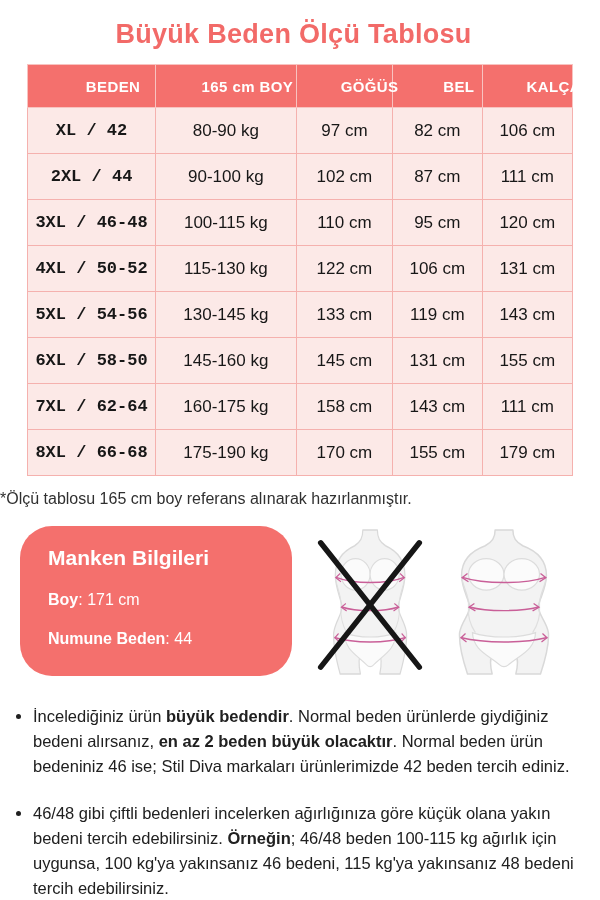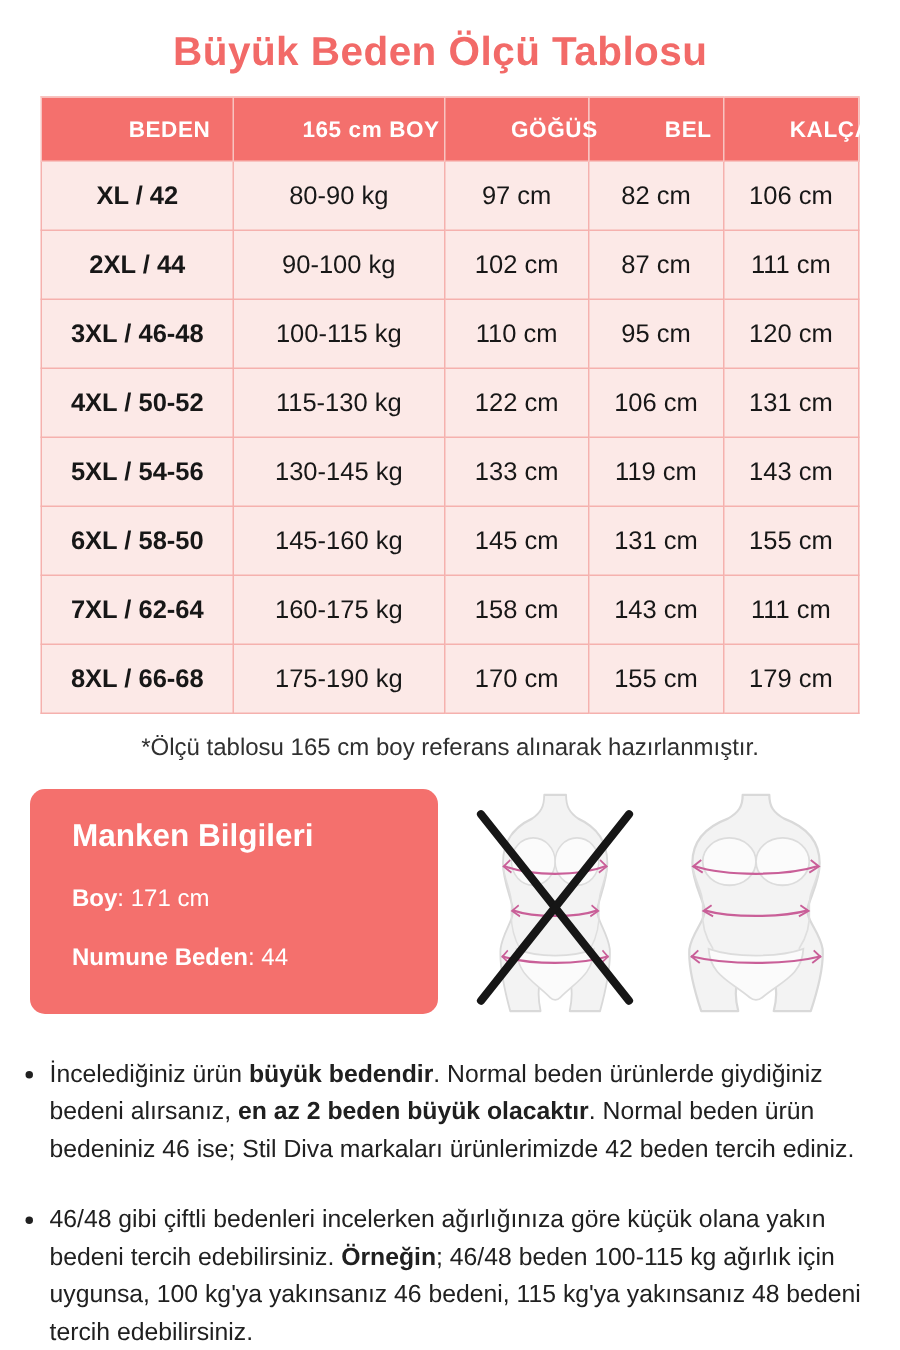--- a/index.html
+++ b/index.html
@@ -8,26 +8,26 @@
   .page { width:600px; height:900px; overflow:hidden; background:#fff; }
 
   .title { color:#f26a68; text-align:center; font-size:27px; font-weight:bold;
            margin:19px 13px 0 0; letter-spacing:.3px; }
 
   table.size-table { border-collapse:collapse; margin:14px auto 0 auto; width:546px; table-layout:fixed; }
   table.size-table th { background:#f4706d; color:#ffffff; font-size:15px; font-weight:bold;
            height:43px; text-align:center; border:1.5px solid #f8c3c0; letter-spacing:.4px;padding-left:44px; }
   table.size-table td { background:#fce9e7; color:#171717; font-size:17px; height:46px;
            text-align:center; border:1.5px solid #f5b1ae; }
-  table.size-table td:first-child { font-weight:bold; }
+  table.size-table td:first-child { font-weight:bold;font-family:Liberation Mono, monospace; }
 
-  .footnote { text-align:center; font-size:16px; color:#303030; margin:14px 0 0 0; }
+  .footnote { font-size:16px; color:#303030; margin:14px 0 0 0; }
 
   .model-section { display:flex; margin:18px 18px 0 20px; height:150px; }
-  .model-box { width:272px; background:#f4706d; border-radius:10px; color:#ffffff;
+  .model-box { width:272px; background:#f4706d; border-radius:32px; color:#ffffff;
                padding:16px 10px 0 28px; }
   .model-title { font-size:21px; font-weight:bold; margin:4px 0 10px 0; }
   .model-line { font-size:16px; margin-top:21px; }
   .model-line b { font-weight:bold; }
 
   .figures { flex:1; display:flex; justify-content:center; align-items:flex-start; gap:22px; padding-top:2px; }
 
   ul.notes { margin:28px 22px 0 16px; padding-left:17px; color:#202020;
              font-size:16.5px; line-height:1.5; }
   ul.notes li { margin-bottom:23px; }

